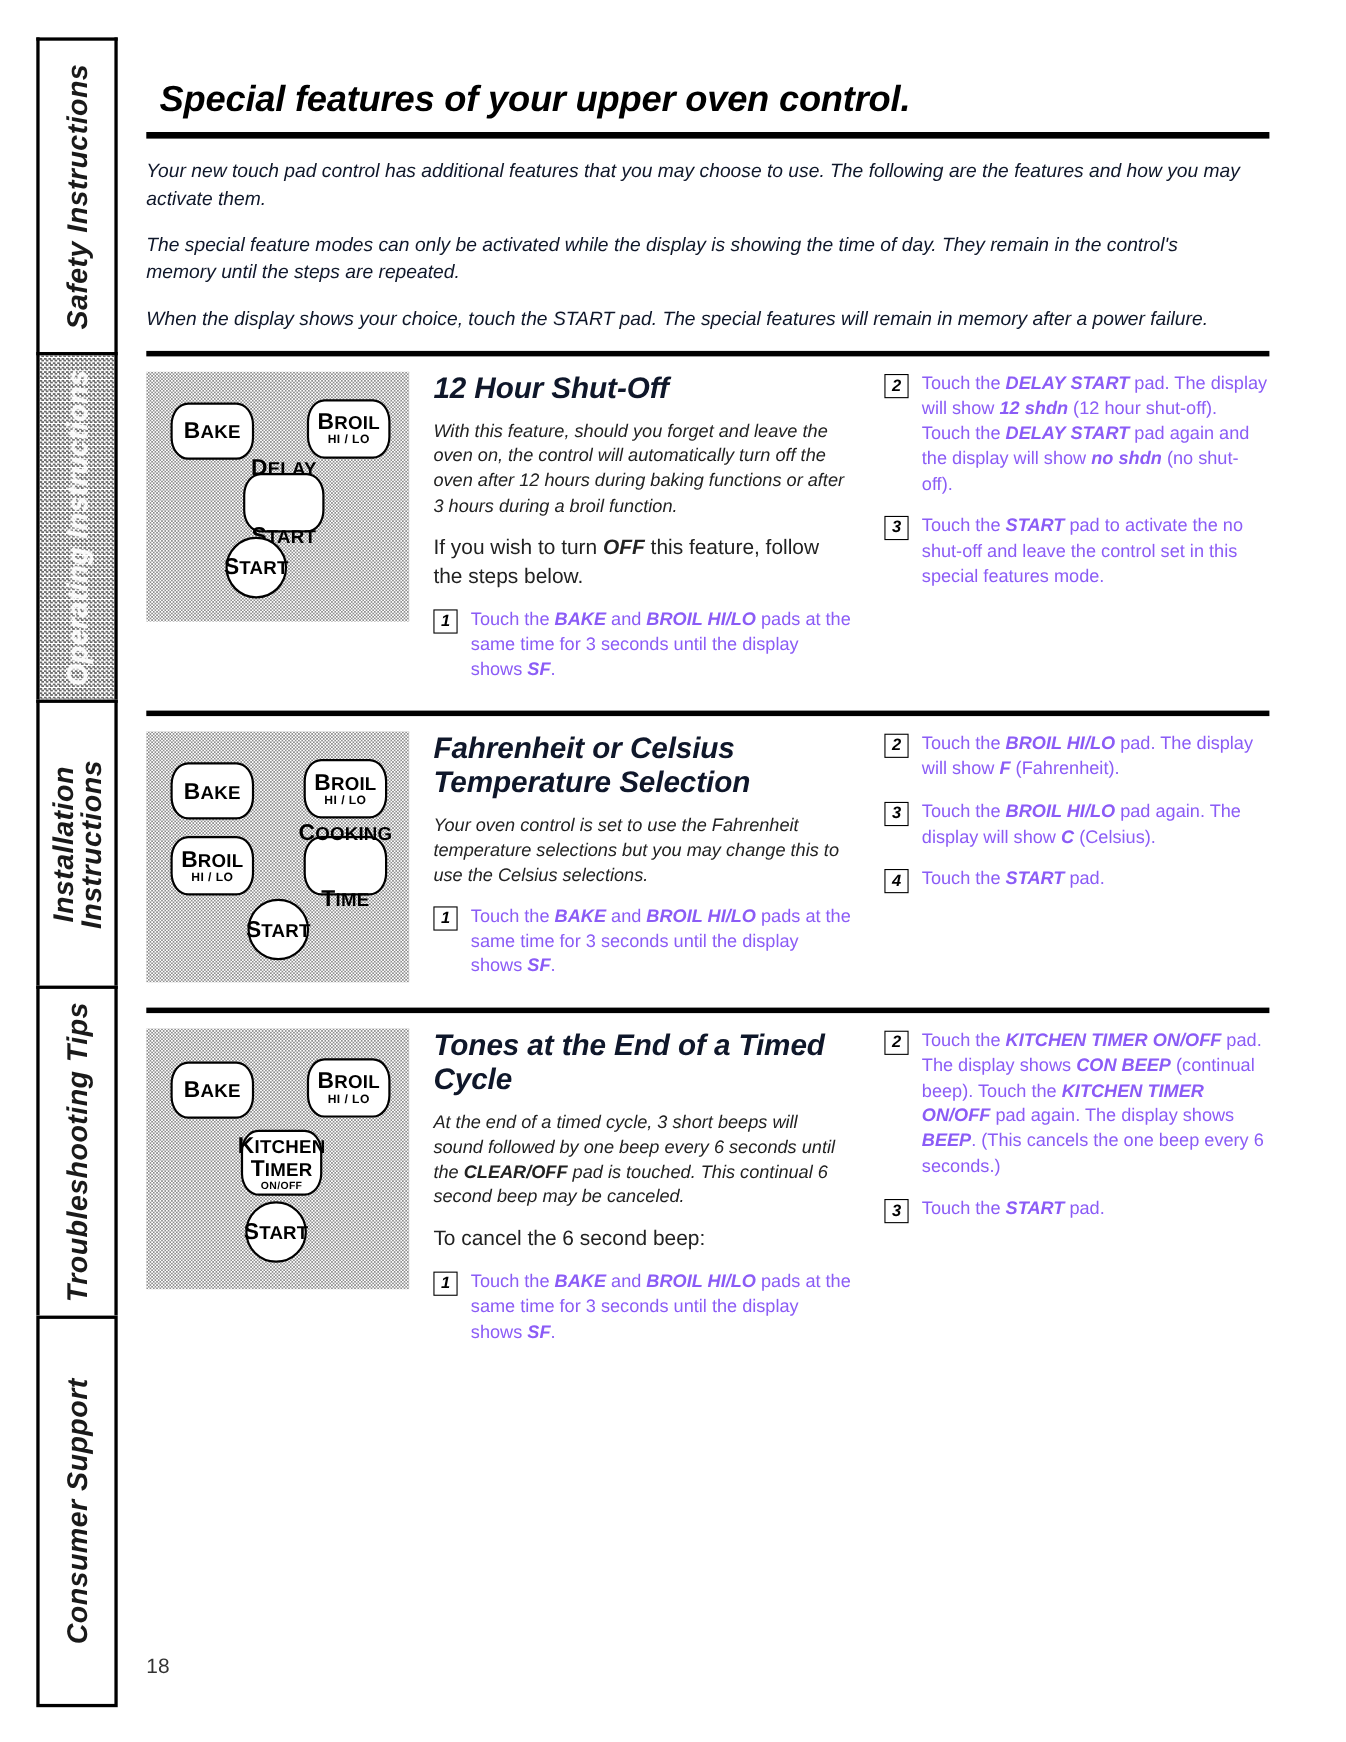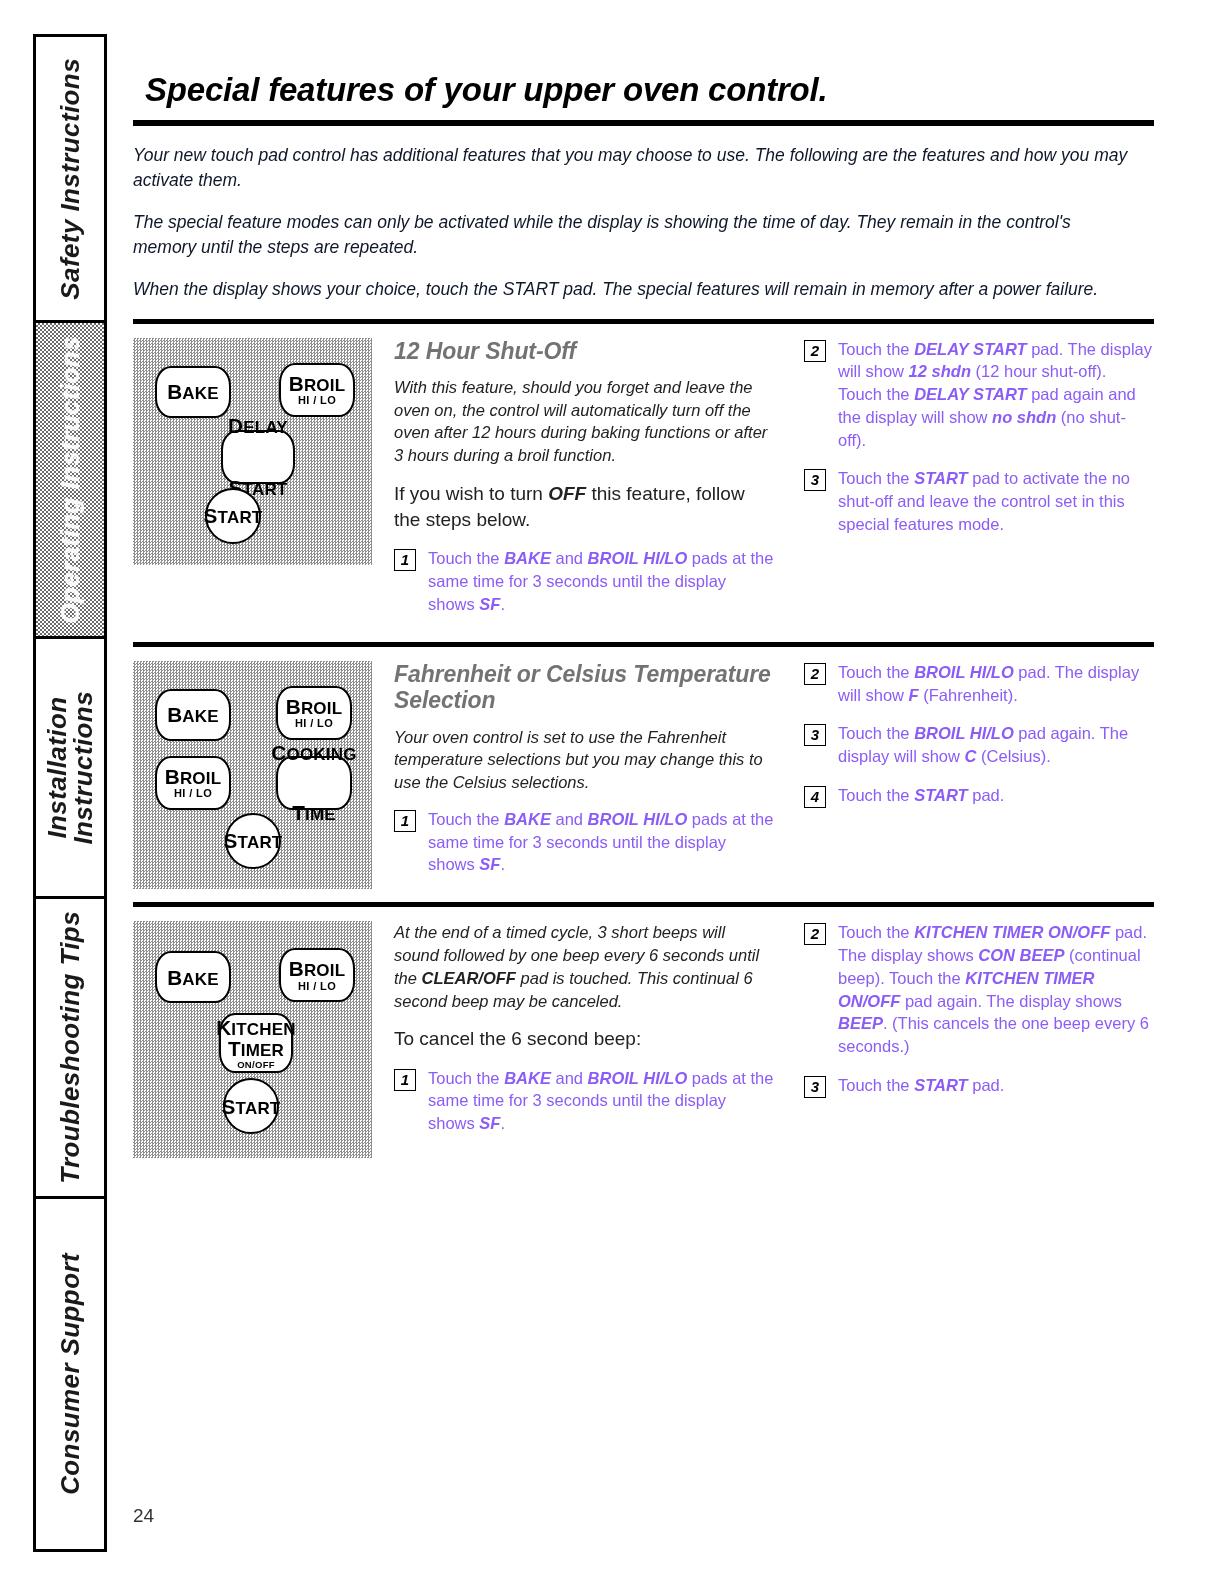--- a/index.html
+++ b/index.html
@@ -186,25 +186,25 @@
   .cols {
     flex: 1 1 auto;
     display: flex;
     align-items: flex-start;
   }
   .col-left  { flex: 0 0 380px; margin-right: 30px; }
   .col-right { flex: 1 1 auto; }
 
   h2.feature-title {
     margin: 0 0 12px 0;
-    font-size: 23px;
+    font-size: 27px;
     font-style: italic;
     font-weight: bold;
     letter-spacing: -0.1px;
-    color: #737373;
+    color: #0f172a;
     line-height: 1.15;
   }
   .body-italic {
     margin: 0 0 14px 0;
     font-style: italic;
     font-size: 16.5px;
     line-height: 1.38;
     color: #222;
   }
   .body-plain {
@@ -399,20 +399,21 @@
           <span class="k-main sc"><span class="cap">T</span>IMER</span>
           <span class="k-sub2">ON/OFF</span>
         </div>
         <div class="key round s3-start">
           <span class="k-main sc"><span class="cap">S</span>TART</span>
         </div>
       </div>
 
       <div class="cols">
         <div class="col-left">
+          <h2 class="feature-title">Tones at the End of a Timed Cycle</h2>
           <p class="body-italic">At the end of a timed cycle, 3 short beeps will sound followed by one beep every 6 seconds until the <b><i>CLEAR/OFF</i></b> pad is touched. This continual 6 second beep may be canceled.</p>
           <p class="body-plain">To cancel the 6 second beep:</p>
           <div class="step">
             <div class="step-num">1</div>
             <div class="step-text">Touch the <b><i>BAKE</i></b> and <b><i>BROIL HI/LO</i></b> pads at the same time for 3 seconds until the display shows <b><i>SF</i></b>.</div>
           </div>
         </div>
         <div class="col-right">
           <div class="step">
             <div class="step-num">2</div>
@@ -421,15 +422,15 @@
           <div class="step">
             <div class="step-num">3</div>
             <div class="step-text">Touch the <b><i>START</i></b> pad.</div>
           </div>
         </div>
       </div>
     </div>
 
   </div>
 
-  <div id="page-number">24</div>
+  <div id="page-number">18</div>
 
 </div>
 
 </body></html>

